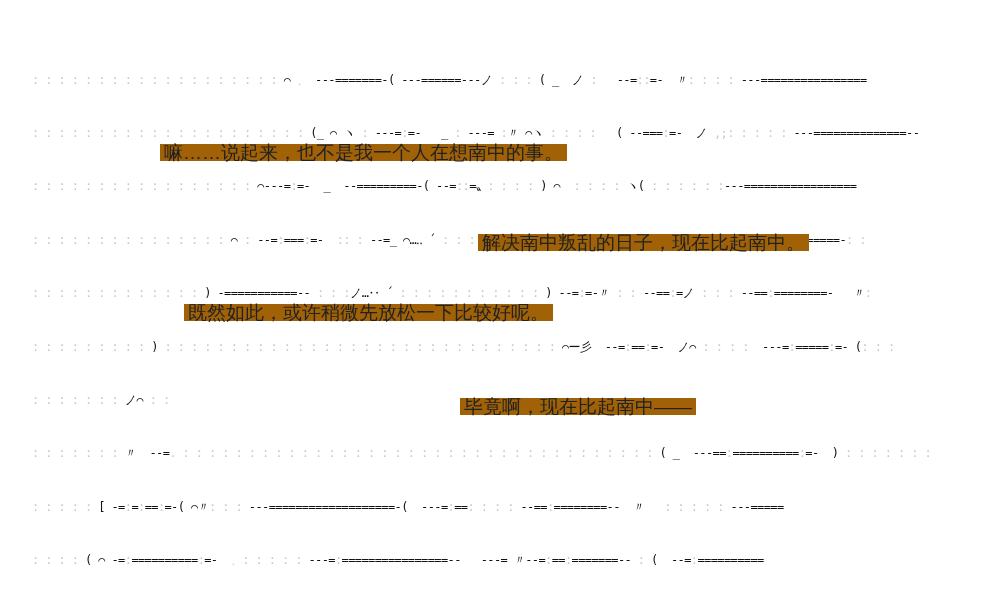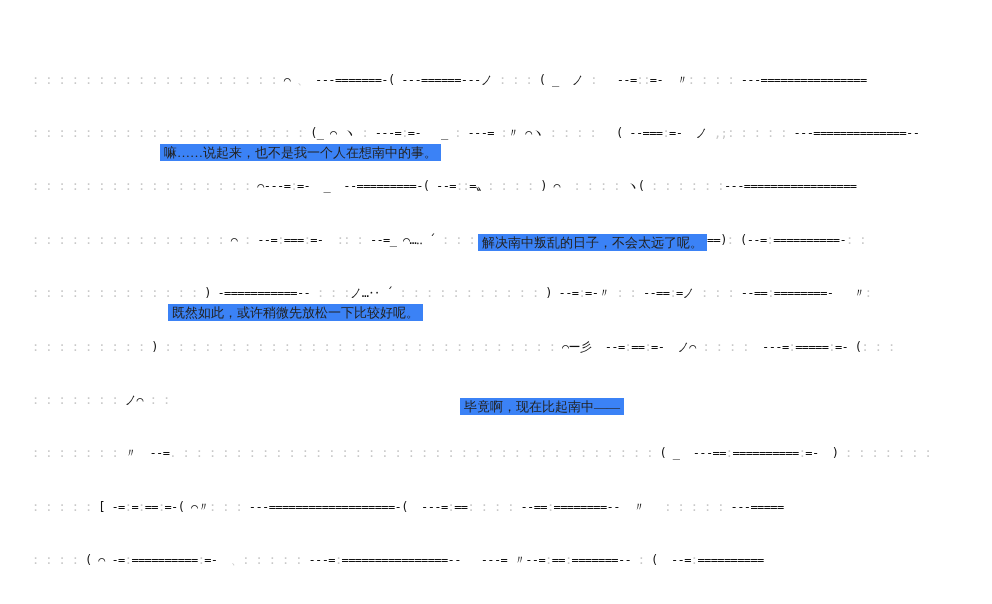--- a/index.html
+++ b/index.html
@@ -10,22 +10,22 @@
     font-family: "DejaVu Sans Mono", "Liberation Mono", monospace;
     font-size: 12px; line-height: 17.8px;
     color: #111;
     white-space: pre;
     letter-spacing: -0.6px;
   }
   .aa-line { height: 17.8px; overflow: hidden; display: block; }
   .dots { color: #c8c8c8; }
   .dialogue {
     position: absolute;
-    font-family: Liberation Serif, serif;
-    font-size: 13px; color: #222; background: #3b82f6;
+    font-family: Liberation Sans, sans-serif;
+    font-size: 19px; color: #222; background: #a16207;
     padding: 0 4px; line-height: 17px; white-space: nowrap;
   }
 </style>
 </head>
 <body>
 
 <div class="aa">
   <span class="aa-line"><span class="dots">: : : : : : : : : : : : : : : : : : : </span>⌒ <span class="dots">、 </span>---=======-( ---======---ノ <span class="dots">: : : </span>( _  ノ <span class="dots">: </span>  --=<span class="dots">::</span>=-  〃<span class="dots">: : : : </span>---================</span>
   <span class="aa-line"><span class="dots">: : : : : : : : : : : : : : : : : : : : : </span>(_ ⌒ ヽ <span class="dots">: </span>---=<span class="dots">:</span>=-   _ <span class="dots">: </span>---= <span class="dots">:</span>〃 ⌒ヽ <span class="dots">: : : : </span>  ( --===<span class="dots">:</span>=-  ノ <span class="dots">,;: : : : : </span>---==============--</span>
   <span class="aa-line"><span class="dots">: : : : : : : : : : : : : : : : : </span>⌒---=<span class="dots">:</span>=-  _  --=========-( --=<span class="dots">::</span>=〟<span class="dots">: : : : </span>) ⌒  <span class="dots">: : : : </span>ヽ( <span class="dots">: : : : : :</span>---=================</span>
@@ -52,15 +52,15 @@
   
   
   
   
   
   
   
 </div>
 
 <div class="dialogue" style="left:160px; top:144px;">嘛……说起来，也不是我一个人在想南中的事。</div>
-<div class="dialogue" style="left:478px; top:234px;">解决南中叛乱的日子，不会太远了呢。</div>
-<div class="dialogue" style="left:168px; top:304px;">既然如此，或许稍微先放松一下比较好呢。</div>
+<div class="dialogue" style="left:478px; top:234px;">解决南中叛乱的日子，现在比起南中。</div>
+<div class="dialogue" style="left:184px; top:304px;">既然如此，或许稍微先放松一下比较好呢。</div>
 <div class="dialogue" style="left:460px; top:398px;">毕竟啊，现在比起南中——</div>
 
 </body></html>

